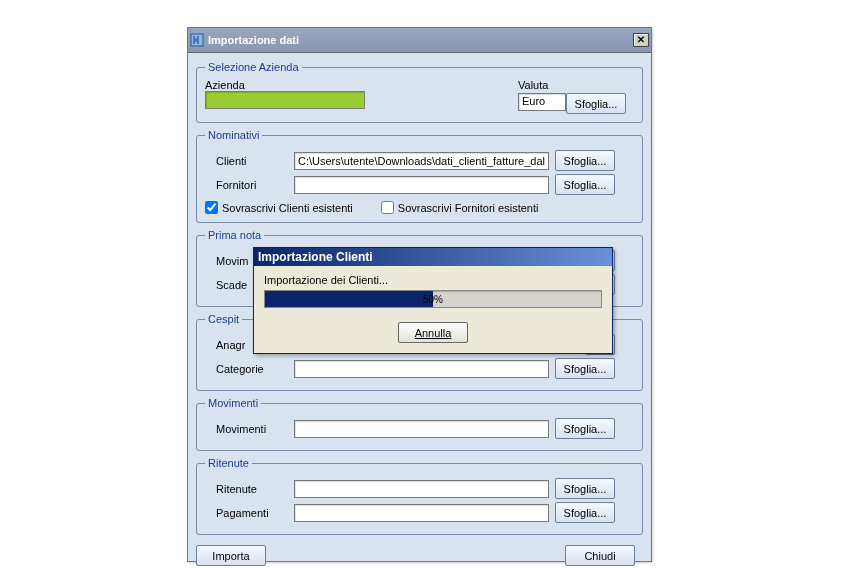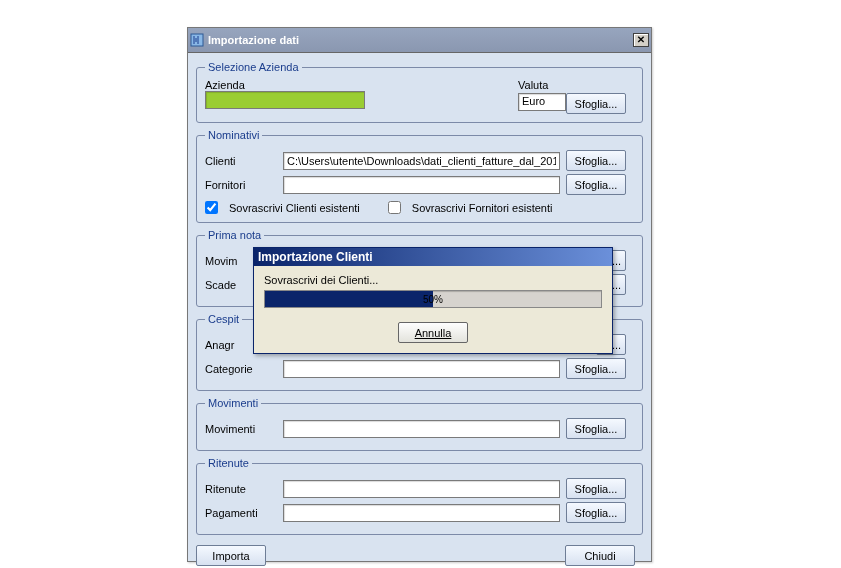--- a/index.html
+++ b/index.html
@@ -65,21 +65,21 @@
     background: transparent;
   }
   legend {
     color: #1a3c8c;
     font-size: 11px;
     padding: 0 3px;
   }
   .row {
     display: flex;
     align-items: center;
-    margin: 3px 0;
+    margin: 3px 11px;
     gap: 6px;
   }
   .label {
     width: 72px;
     color: #000;
   }
   .input-sunken {
     flex: 1;
     height: 18px;
     background: #fff;
@@ -115,21 +115,21 @@
     align-items: center;
     justify-content: center;
   }
   .check-row {
     display: flex;
     align-items: center;
     gap: 28px;
     margin-top: 6px;
   }
   .check {
-    display: flex; align-items: center; gap: 11px;
+    display: flex; align-items: center; gap: 4px;
   }
   .check input { margin: 0; width: 13px; height: 13px; }
   .footer-row {
     display: flex;
     justify-content: space-between;
     gap: 10px;
     padding: 4px 8px 0 0;
   }
   .footer-row .btn { min-width: 70px; }
 
@@ -327,21 +327,21 @@
       <button class="btn">Importa</button>
       <button class="btn">Chiudi</button>
     </div>
   </div>
 
   <div class="modal">
     <div class="modal-titlebar">
       <span class="title-text">Importazione Clienti</span>
     </div>
     <div class="modal-body">
-      <div class="modal-msg">Sovrascrivi dei Clienti...</div>
+      <div class="modal-msg">Importazione dei Clienti...</div>
       <div class="progress-outer">
         <div class="progress-inner" style=";width:50%"></div>
         <div class="progress-text">50%</div>
       </div>
       <div class="modal-footer">
         <button class="btn">Annulla</button>
       </div>
     </div>
   </div>
 

